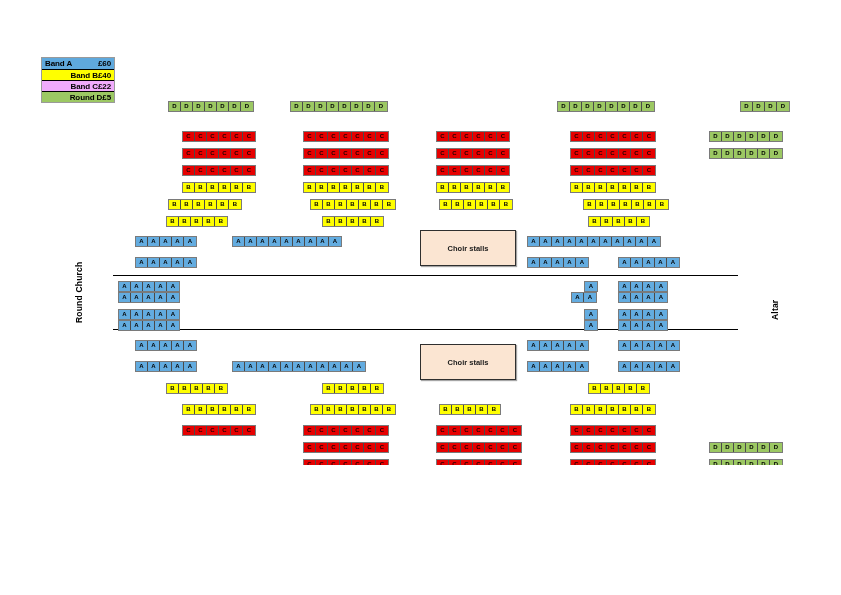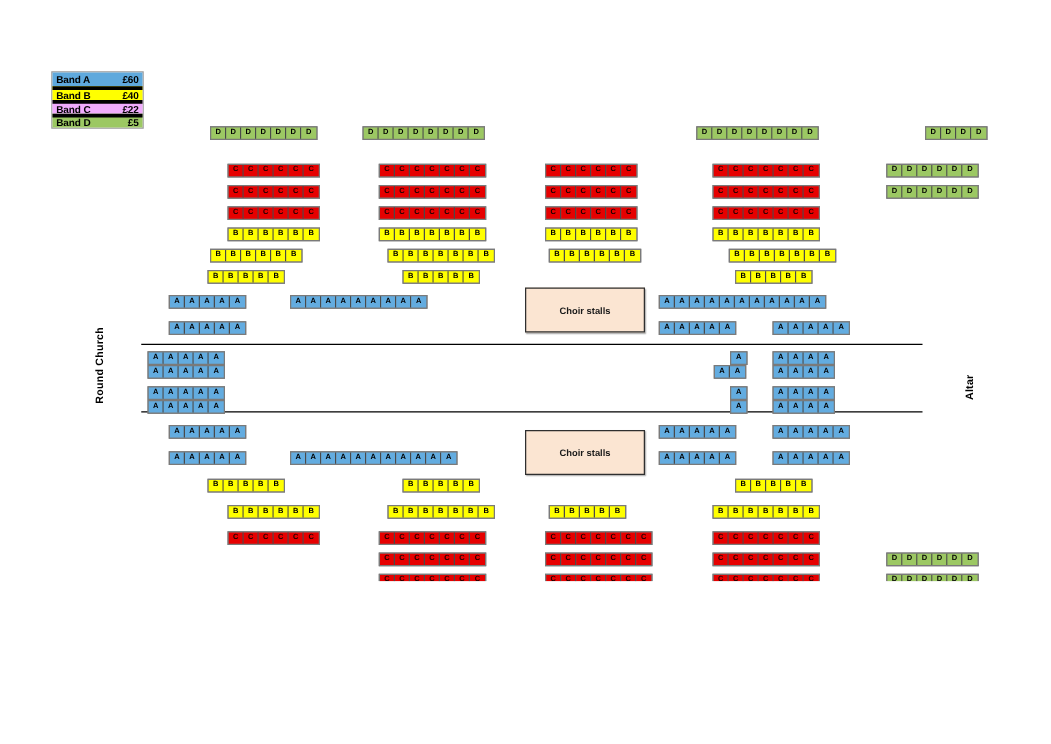--- a/index.html
+++ b/index.html
@@ -34,21 +34,21 @@
     justify-content: space-between;
     align-items: center;
     height: 11px;
     padding: 0 3px;
     font-size: 8px;
     font-weight: bold;
     color: #000000;
     line-height: 11px;
     box-sizing: border-box;
   }
-  .legend-row + .legend-row { border-top: 3px solid #000000; }
+  .legend-row + .legend-row { border-top: 1px solid #000000; justify-content: flex-end; }
   .legend-row .lg-name { letter-spacing: -0.1px; }
   .legend-row .lg-price { letter-spacing: -0.1px; }
   .legend-row.band-a { background: #5fa9dd; }
   .legend-row.band-b { background: #ffff00; }
   .legend-row.band-c { background: #f0abfc; }
   .legend-row.band-d { background: #9cc863; }
 
   
   .side-label {
     position: absolute;
@@ -130,21 +130,21 @@
       </div>
       <div class="legend-row band-b">
         <span class="lg-name">Band B</span>
         <span class="lg-price">£40</span>
       </div>
       <div class="legend-row band-c">
         <span class="lg-name">Band C</span>
         <span class="lg-price">£22</span>
       </div>
       <div class="legend-row band-d">
-        <span class="lg-name">Band D</span>
+        <span class="lg-name">Round D</span>
         <span class="lg-price">£5</span>
       </div>
     </div>
 
   <div class="side-label" id="label-round-church">Round Church</div>
   <div class="side-label" id="label-altar">Altar</div>
 
   <div id="aisle-layer">
       <div class="aisle-line" style="left: 113px; top: 275px; width: 625px;"></div>
       <div class="aisle-line" style="left: 113px; top: 329px; width: 625px;"></div>

